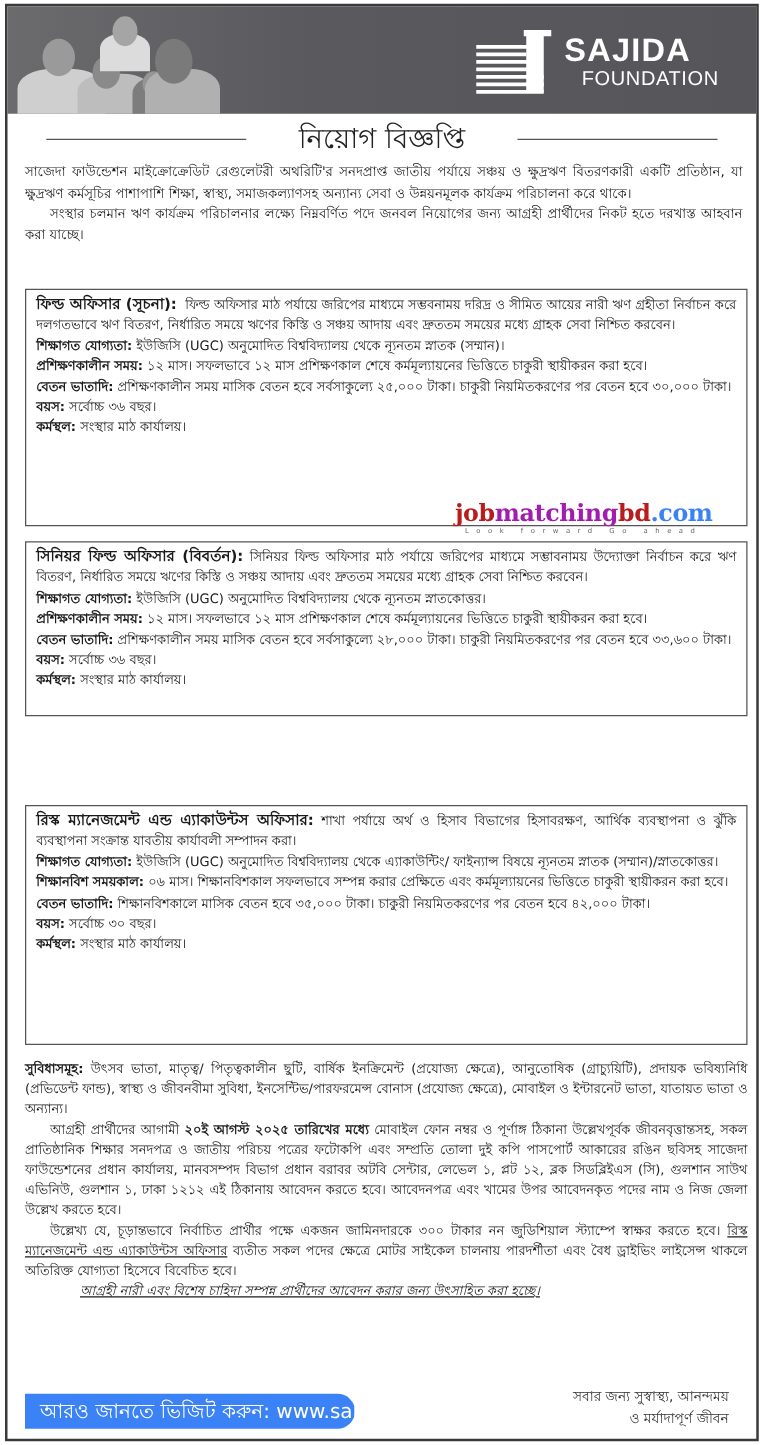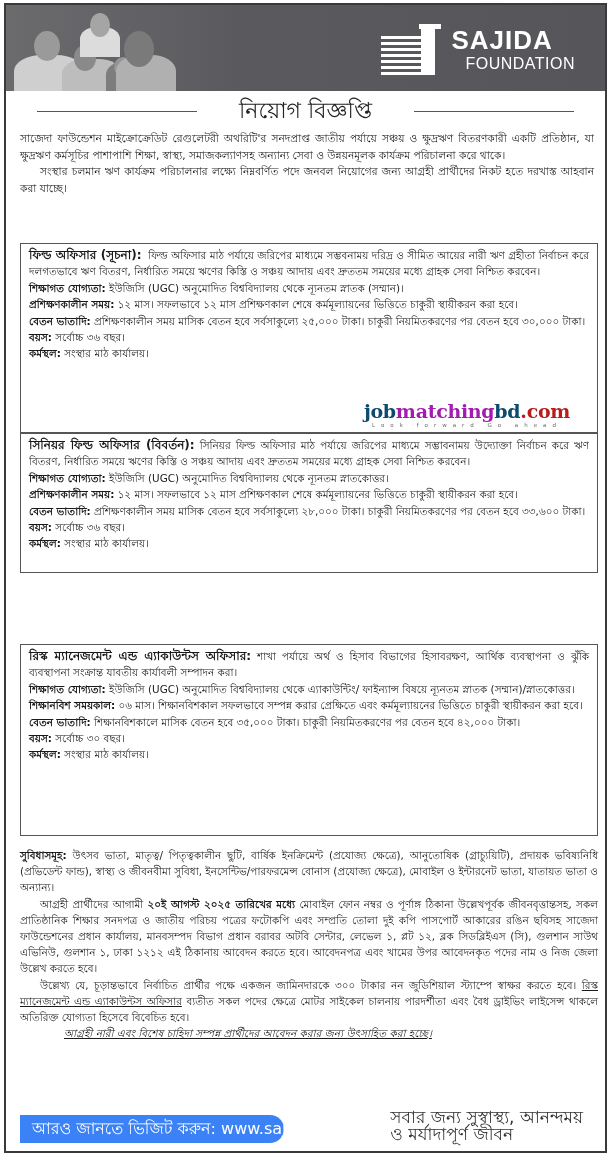--- a/index.html
+++ b/index.html
@@ -32,44 +32,44 @@
   .intro { position: absolute; left: 14px; top: 125px; width: 574px; font-size: 10.6px; line-height: 16.5px; text-align: justify; }
   .intro p { margin: 0; }
   .indent { text-indent: 20px; }
 
   .jobbox {
     position: absolute; left: 14px; width: 578px; border: 1.5px solid #555;
     padding: 3px 8px 3px 8px; font-size: 10.4px; line-height: 16.4px; text-align: justify;
   }
   .jobbox .head { font-weight: bold; font-size: 12px; }
   .jobbox .lbl { font-weight: bold; }
-  #job1 { top: 238px; height: 190px; }
+  #job1 { top: 226px; height: 190px; }
   #job2 { top: 428px; height: 140px; }
   #job3 { top: 639px; height: 192px; }
 
   .watermark { position: absolute; left: 356px; top: 396px; width: 210px; text-align: center; }
   .watermark .wm1 { font-family: "DejaVu Serif", serif; font-weight: bold; font-size: 19px; letter-spacing: -0.3px; line-height: 20px; }
-  .watermark .wm1 .g { color: #0c4a6e; }
+  .watermark .wm1 .g { color: #b91c1c; }
   .watermark .wm1 .r { color: #a21caf; }
-  .watermark .wm1 .y { color: #b91c1c; }
+  .watermark .wm1 .y { color: #3b82f6; }
   .watermark .wm2 { font-size: 5.5px; letter-spacing: 6px; color: #666; line-height: 8px; }
 
   .benefits { position: absolute; left: 14px; top: 842px; width: 578px; font-size: 10.4px; line-height: 16.2px; text-align: justify; }
   .benefits p { margin: 0; }
   .benefits .lbl { font-weight: bold; }
   .benefits b { font-weight: bold; }
   .benefits u { text-decoration: underline; }
   .benefits .center-u { text-align: left; padding-left: 44px; font-style: italic; }
 
   .footer-pill {
     position: absolute; left: 14px; top: 1110px; width: 264px; height: 28px;
     background: #3b82f6; color: #fff; border-radius: 0 14px 14px 0;
     font-size: 16px; line-height: 28px; padding-left: 12px; white-space: nowrap;
   }
-  .footer-tag { position: absolute; right: 22px; top: 1104px; font-size: 17px; line-height: 17px; text-align: left; color: #333; }
+  .footer-tag { position: absolute; right: 22px; top: 1104px; font-size: 11px; line-height: 17px; text-align: right; color: #333; }
 </style>
 </head>
 <body>
 
 <div class="page">
 
   <div class="banner">
     <div class="photo-collage">
       <div class="body" style="left:8px;top:50px;width:70px;height:40px;"></div>
       <div class="face" style="left:28px;top:26px;width:26px;height:30px;"></div>

